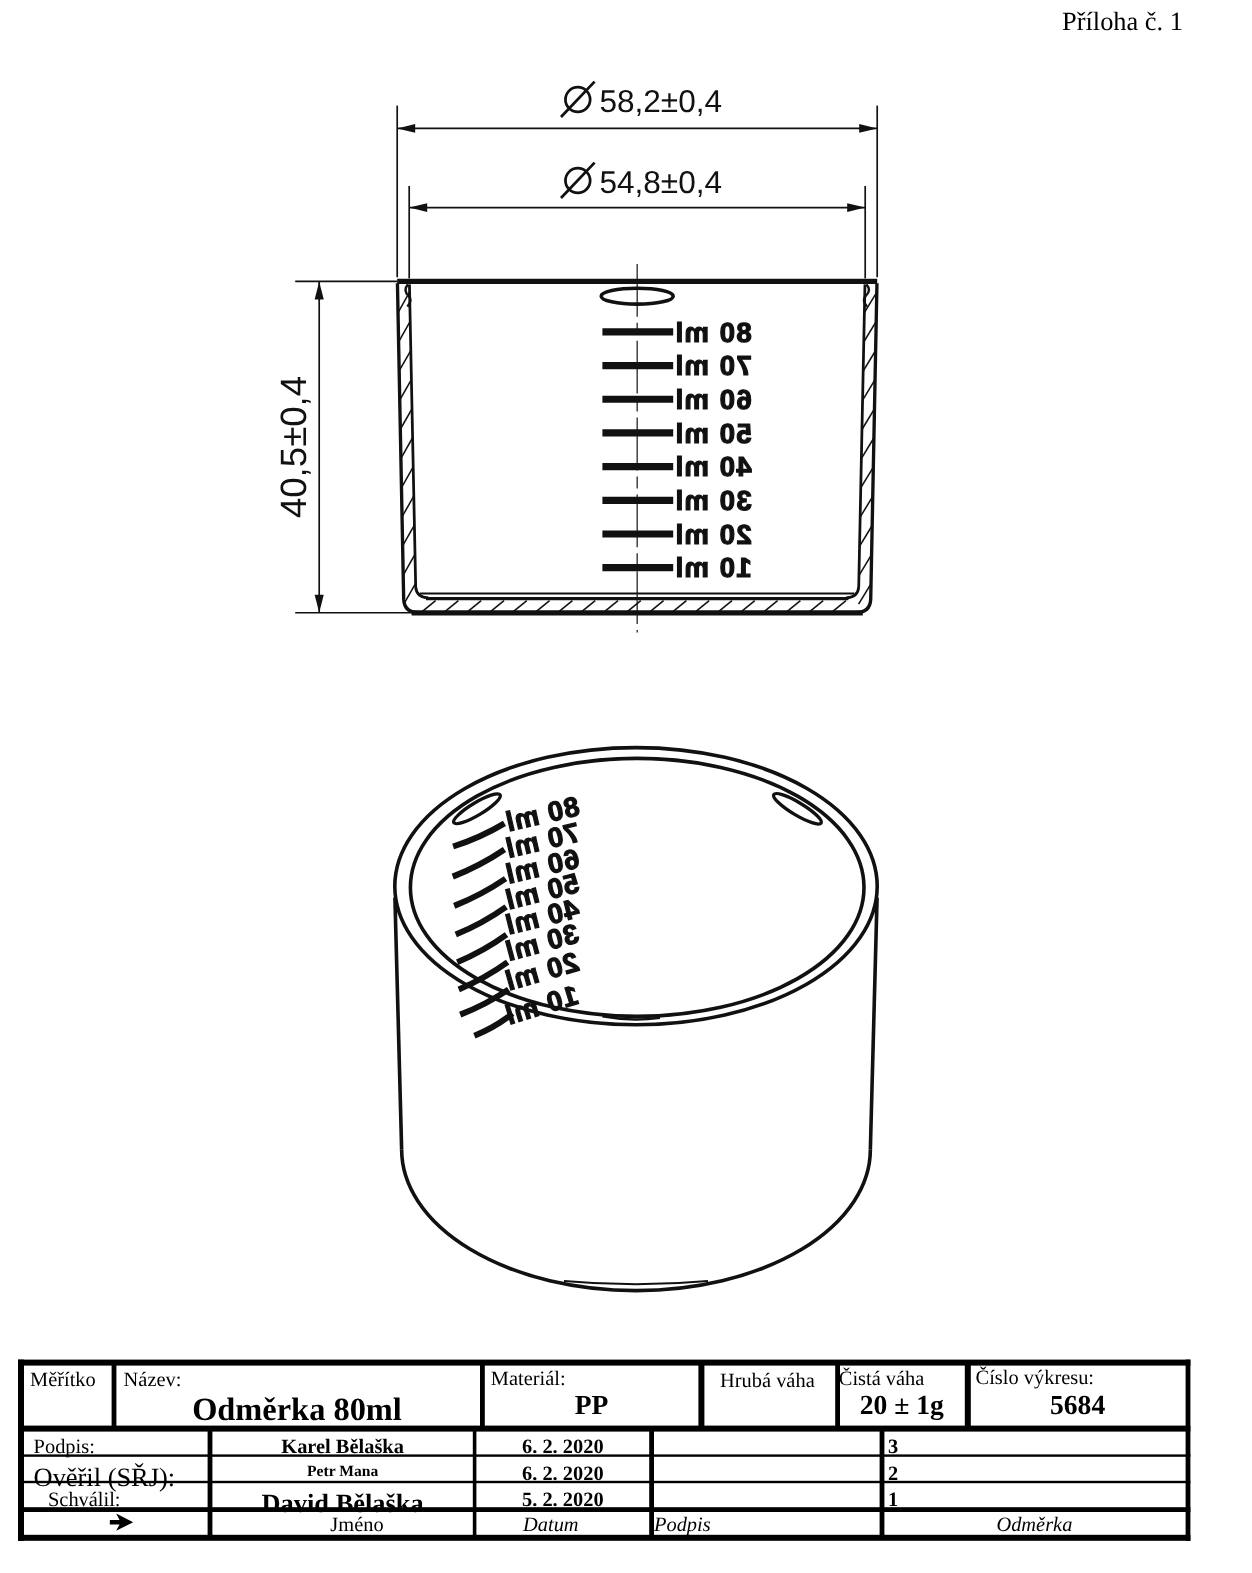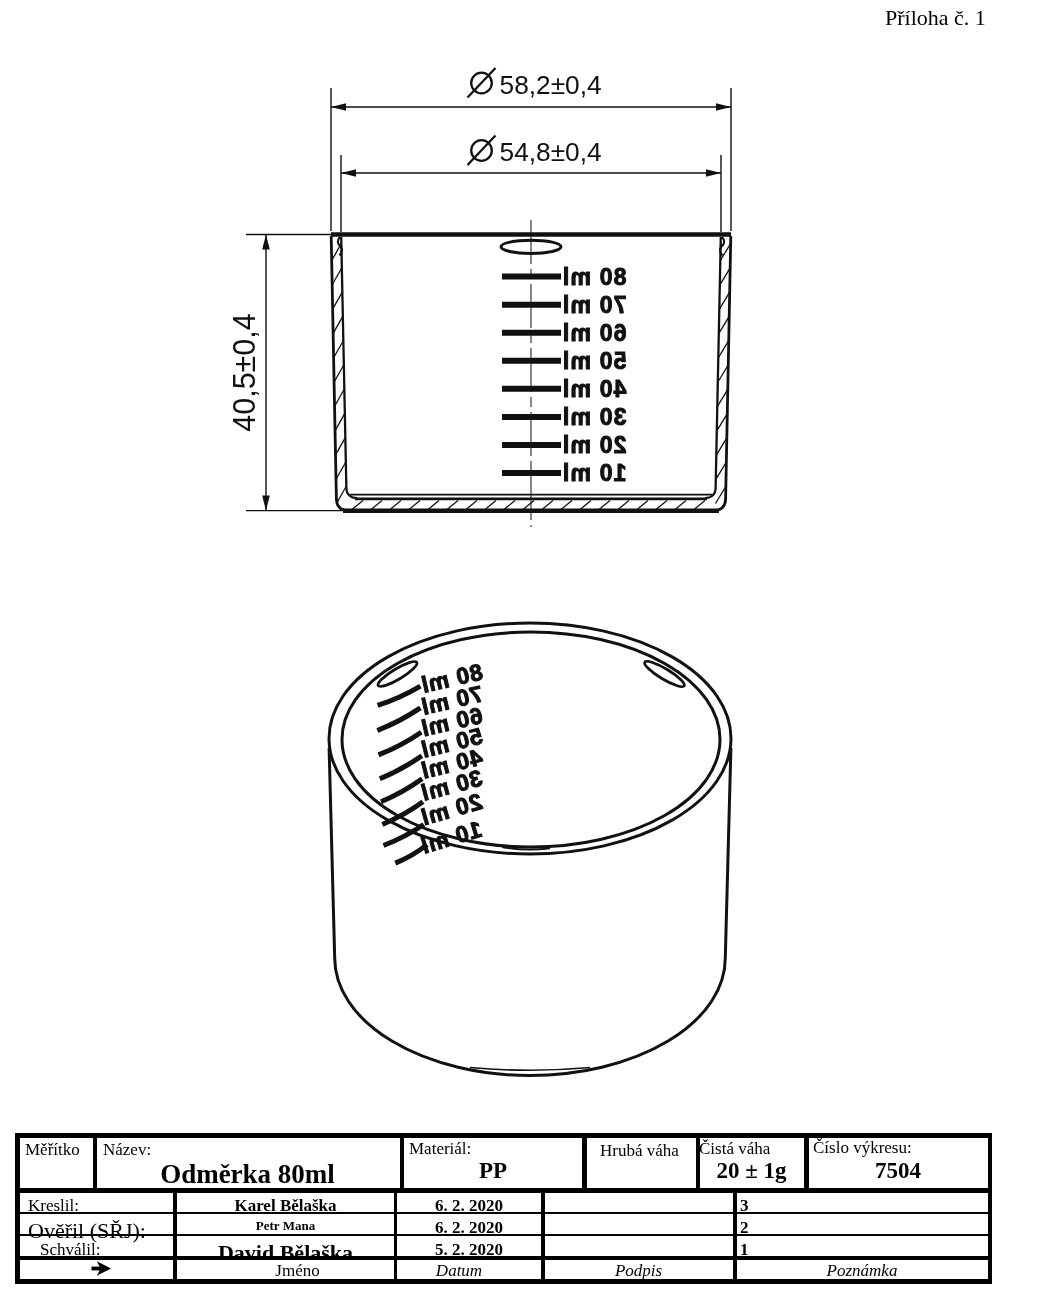--- a/index.html
+++ b/index.html
@@ -144,32 +144,32 @@
 <div style="position:absolute;left:732.5px;top:1192px;width:4.2px;height:88px;background:#000"></div>
 <div style="position:absolute;left:25px;top:1140px;font-size:17px;font-weight:normal;font-style:normal;white-space:nowrap">Měřítko</div>
 <div style="position:absolute;left:103px;top:1140px;font-size:17px;font-weight:normal;font-style:normal;white-space:nowrap">Název:</div>
 <div style="position:absolute;left:96px;top:1159px;width:303px;text-align:center;font-size:27px;font-weight:bold;font-style:normal;white-space:nowrap">Odměrka 80ml</div>
 <div style="position:absolute;left:409px;top:1139px;font-size:17px;font-weight:normal;font-style:normal;white-space:nowrap">Materiál:</div>
 <div style="position:absolute;left:404px;top:1158px;width:178px;text-align:center;font-size:23px;font-weight:bold;font-style:normal;white-space:nowrap">PP</div>
 <div style="position:absolute;left:584px;top:1141px;width:111px;text-align:center;font-size:17px;font-weight:normal;font-style:normal;white-space:nowrap">Hrubá váha</div>
 <div style="position:absolute;left:699px;top:1139px;width:105px;text-align:left;font-size:17px;font-weight:normal;font-style:normal;white-space:nowrap">Čistá váha</div>
 <div style="position:absolute;left:699px;top:1158px;width:105px;text-align:center;font-size:23px;font-weight:bold;font-style:normal;white-space:nowrap">20 ± 1g</div>
 <div style="position:absolute;left:813px;top:1138px;font-size:17px;font-weight:normal;font-style:normal;white-space:nowrap">Číslo výkresu:</div>
-<div style="position:absolute;left:808px;top:1158px;width:180px;text-align:center;font-size:23px;font-weight:bold;font-style:normal;white-space:nowrap">7504</div>
-<div style="position:absolute;left:28px;top:1196px;font-size:17px;font-weight:normal;font-style:normal;white-space:nowrap">Kreslil:</div>
+<div style="position:absolute;left:808px;top:1158px;width:180px;text-align:center;font-size:23px;font-weight:bold;font-style:normal;white-space:nowrap">5684</div>
+<div style="position:absolute;left:28px;top:1196px;font-size:17px;font-weight:normal;font-style:normal;white-space:nowrap">Podpis:</div>
 <div style="position:absolute;left:177px;top:1196px;width:217px;text-align:center;font-size:17px;font-weight:bold;font-style:normal;white-space:nowrap">Karel Bělaška</div>
 <div style="position:absolute;left:397px;top:1196px;width:144px;text-align:center;font-size:17px;font-weight:bold;font-style:normal;white-space:nowrap">6. 2. 2020</div>
 <div style="position:absolute;left:740px;top:1196px;font-size:17px;font-weight:bold;font-style:normal;white-space:nowrap">3</div>
 <div style="position:absolute;left:28px;top:1218px;font-size:22px;font-weight:normal;font-style:normal;white-space:nowrap">Ověřil (SŘJ):</div>
 <div style="position:absolute;left:177px;top:1218px;width:217px;text-align:center;font-size:13px;font-weight:bold;font-style:normal;white-space:nowrap">Petr Mana</div>
 <div style="position:absolute;left:397px;top:1218px;width:144px;text-align:center;font-size:17px;font-weight:bold;font-style:normal;white-space:nowrap">6. 2. 2020</div>
 <div style="position:absolute;left:740px;top:1218px;font-size:17px;font-weight:bold;font-style:normal;white-space:nowrap">2</div>
 <div style="position:absolute;left:40px;top:1240px;font-size:17px;font-weight:normal;font-style:normal;white-space:nowrap">Schválil:</div>
 <div style="position:absolute;left:177px;top:1240px;width:217px;text-align:center;font-size:22px;font-weight:bold;font-style:normal;white-space:nowrap">David Bělaška</div>
 <div style="position:absolute;left:397px;top:1240px;width:144px;text-align:center;font-size:17px;font-weight:bold;font-style:normal;white-space:nowrap">5. 2. 2020</div>
 <div style="position:absolute;left:740px;top:1240px;font-size:17px;font-weight:bold;font-style:normal;white-space:nowrap">1</div>
 <div style="position:absolute;left:177px;top:1261px;width:241px;text-align:center;font-size:17px;font-weight:normal;white-space:nowrap">Jméno</div>
 <div style="position:absolute;left:397px;top:1261px;width:124px;text-align:center;font-size:17px;font-weight:normal;font-style:italic;white-space:nowrap">Datum</div>
-<div style="position:absolute;left:545px;top:1261px;width:187px;text-align:center;font-size:17px;font-weight:normal;font-style:italic;white-space:nowrap">Podpis</div>
-<div style="position:absolute;left:736px;top:1261px;width:252px;text-align:center;font-size:17px;font-weight:normal;font-style:italic;white-space:nowrap">Poznámka</div>
+<div style="position:absolute;left:545px;top:1261px;width:187px;font-size:17px;font-weight:normal;font-style:italic;white-space:nowrap">Podpis</div>
+<div style="position:absolute;left:736px;top:1261px;width:252px;text-align:center;font-size:17px;font-weight:normal;font-style:italic;white-space:nowrap">Odměrka</div>
 <svg style="position:absolute;left:91px;top:1261px" width="21" height="15" viewBox="0 0 21 15">
     <line x1="0.5" y1="7.5" x2="10" y2="7.5" stroke="#000" stroke-width="3.8"></line>
     <polygon points="20,7.5 5.8,0.3 9.6,7.5 5.8,14.7" fill="#000"></polygon>
   </svg>
 </body></html>

